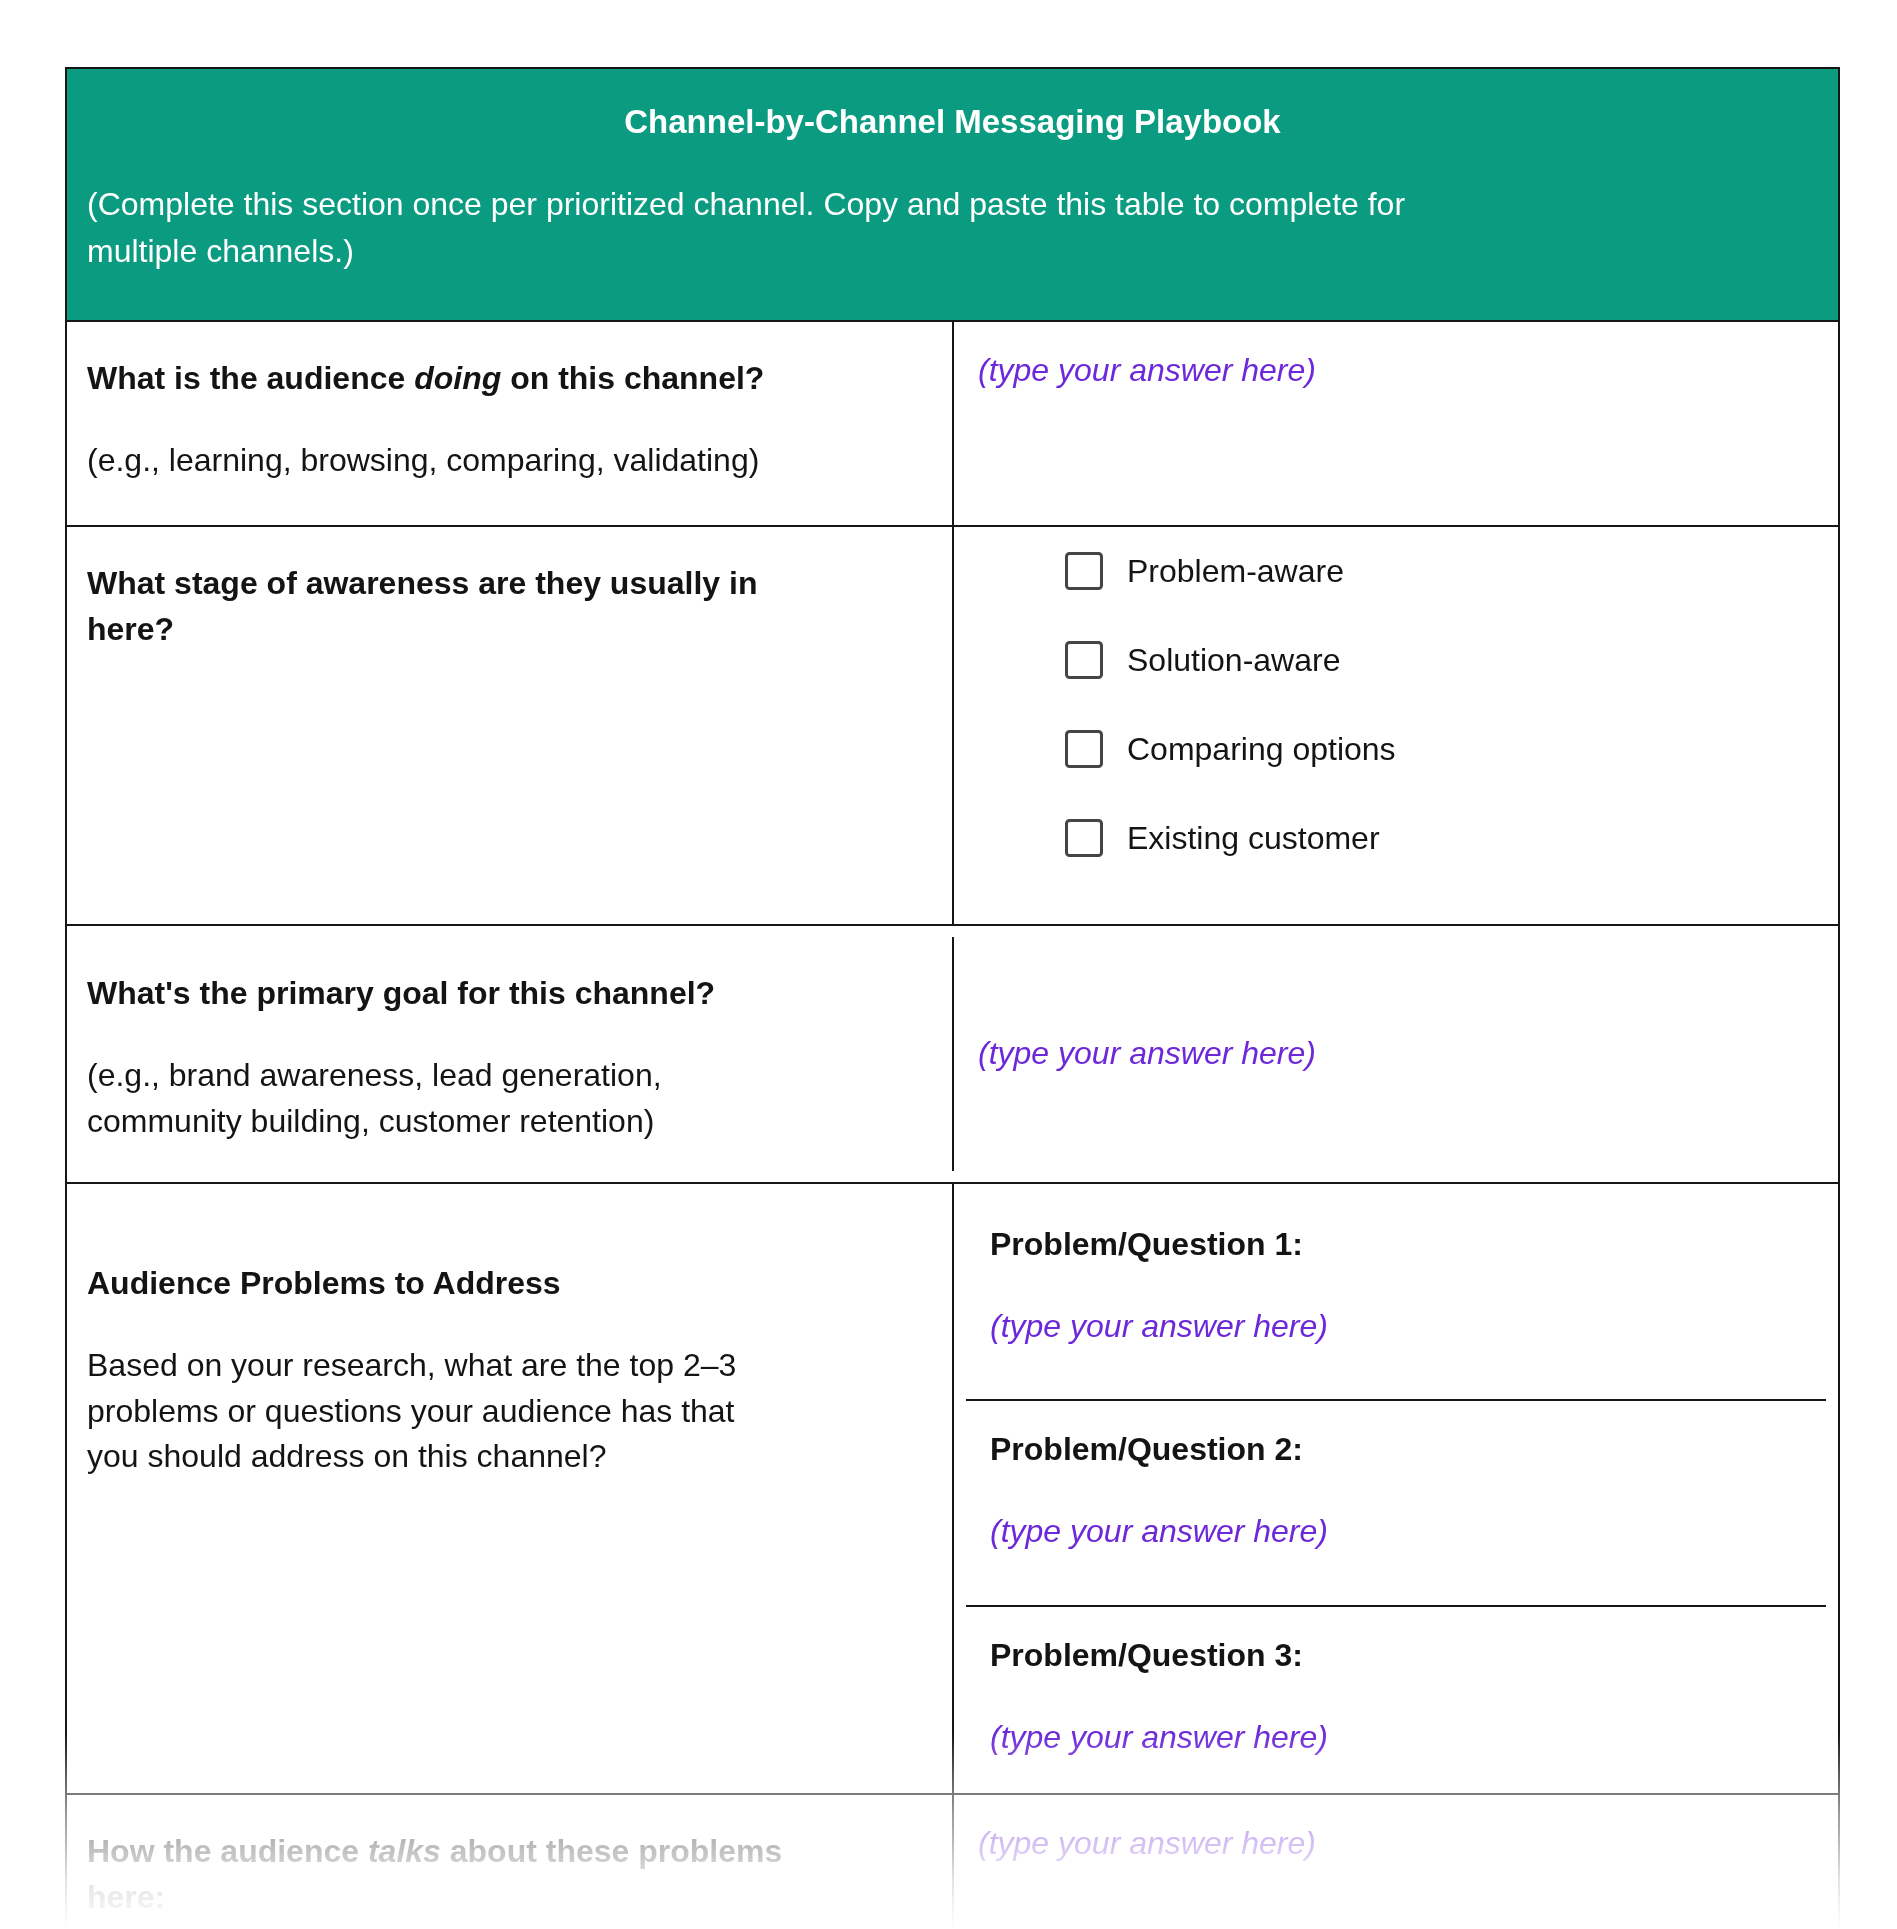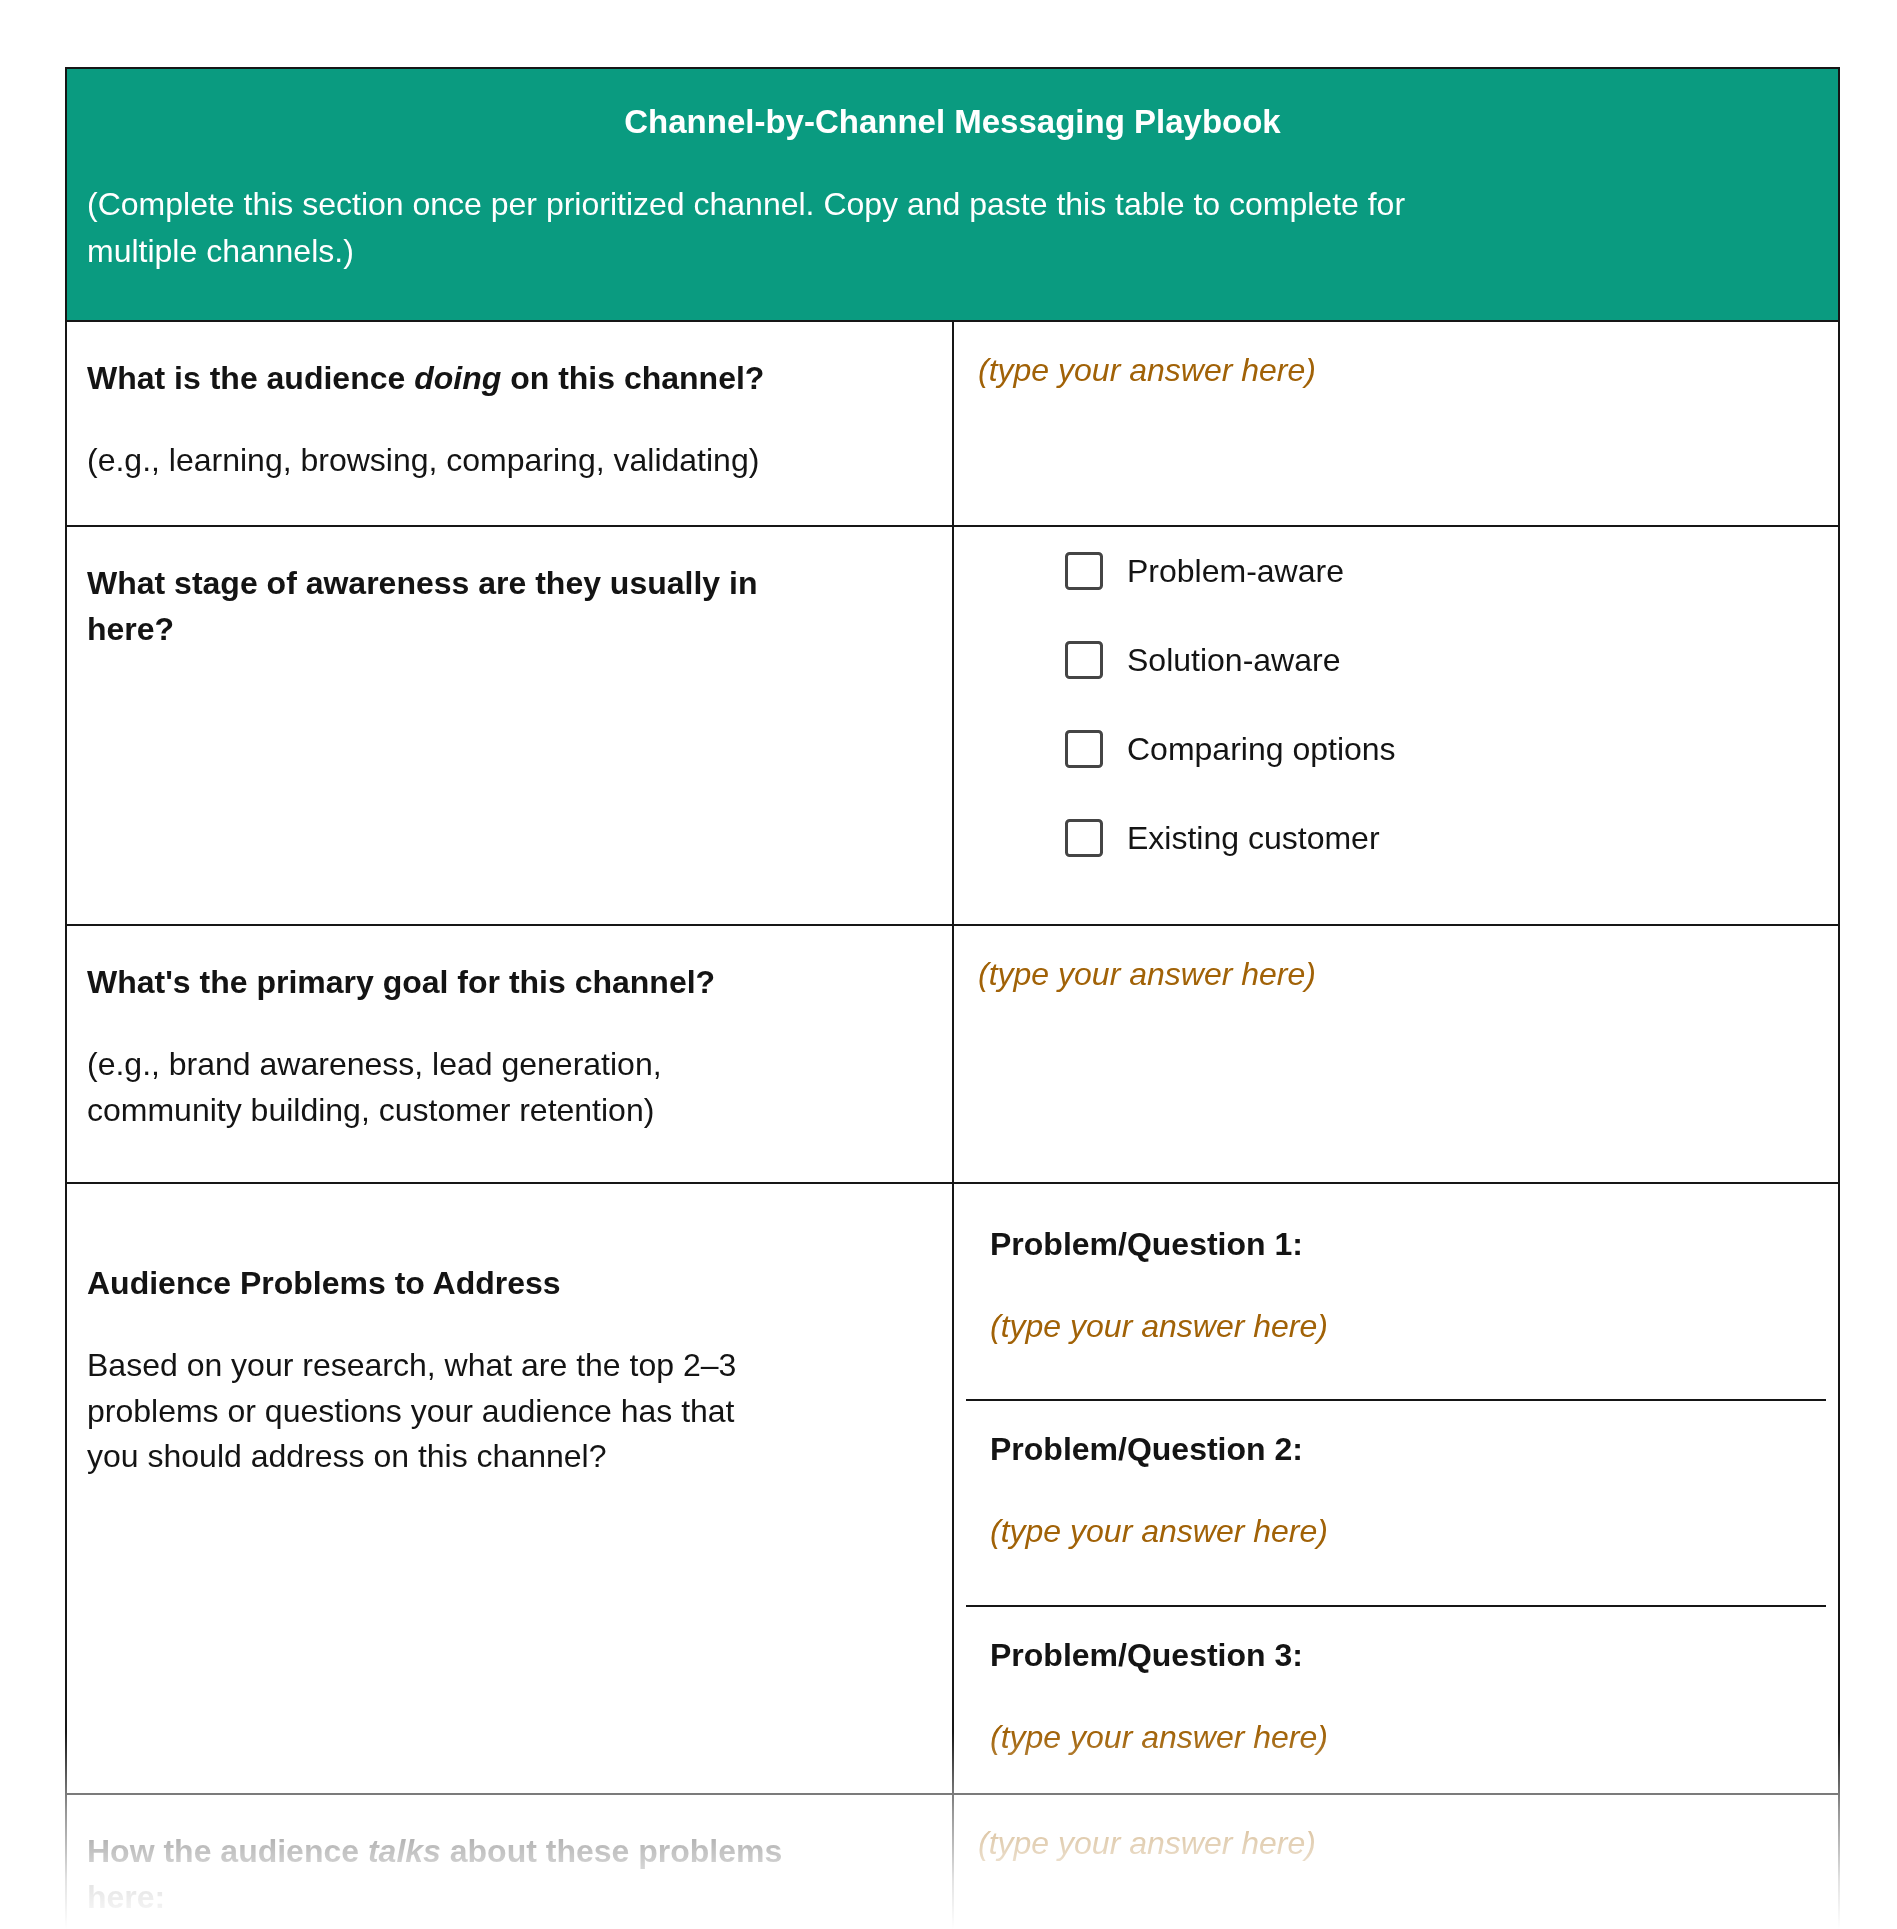--- a/index.html
+++ b/index.html
@@ -44,42 +44,42 @@
   }
   .row {
     display: flex;
     border-top: 2.3px solid #161616;
     box-sizing: border-box;
     overflow: hidden;
     background: #fff;
   }
   .r1 { height: 205px; }
   .r2 { height: 399px; gap: 20px; }
-  .r3 { height: 258px; }
+  .r3 { height: 258px; align-items: center; }
   .r4 { height: 611px; }
   .r5 { height: 319px; }
   .cell { box-sizing: border-box; overflow: hidden; }
   .cell.left {
     width: 887px;
     flex: none;
     border-right: 2.3px solid #161616;
     padding: 34px 26px 26px 20px;
   }
   .cell.right { flex: 1; padding: 26px 24px; }
   .cell.right.subgrid { padding: 12px; display: flex; flex-direction: column; }
   .cell.right.checks { padding: 26px 24px 0 91px; }
   p { margin: 0; font-size: 32px; line-height: 1.43; }
   .question {
     font-weight: bold;
     white-space: pre-line;
     margin-bottom: 36px;
   }
   .question em { font-style: italic; }
   .hint { white-space: pre-line; }
-  .placeholder { font-style: italic; color: #a16207; }
+  .placeholder { font-style: italic; color: #6d28d9; }
   .check-item {
     display: flex;
     align-items: center;
     height: 36px;
     margin-bottom: 53px;
     cursor: default;
   }
   .checkbox {
     width: 32px; height: 32px;
     border: 3.8px solid #454545;

